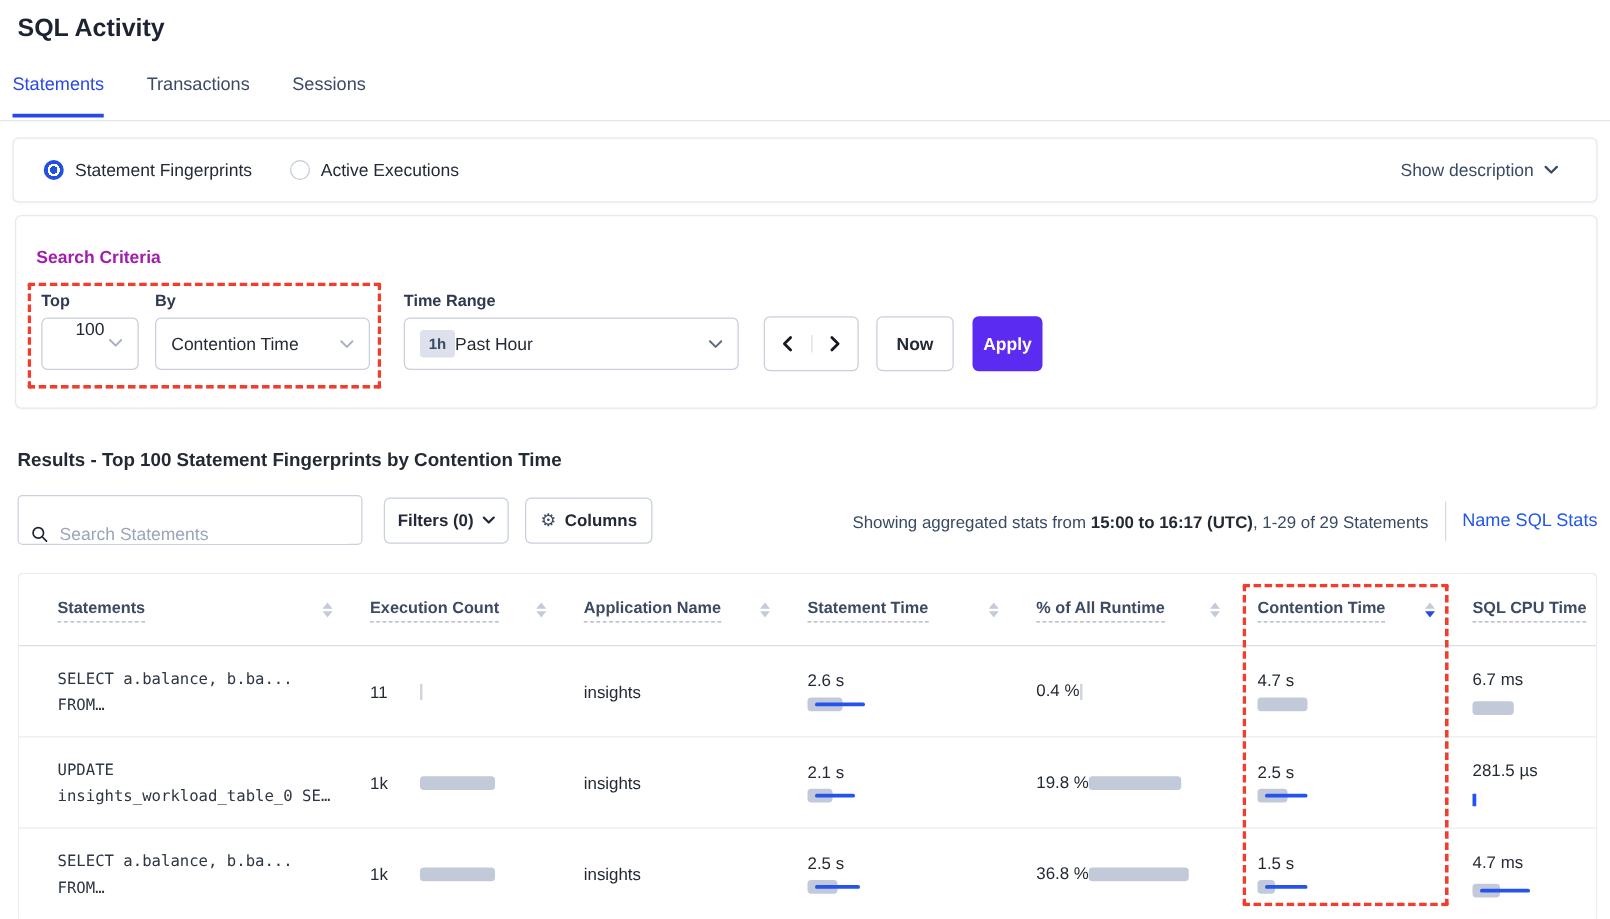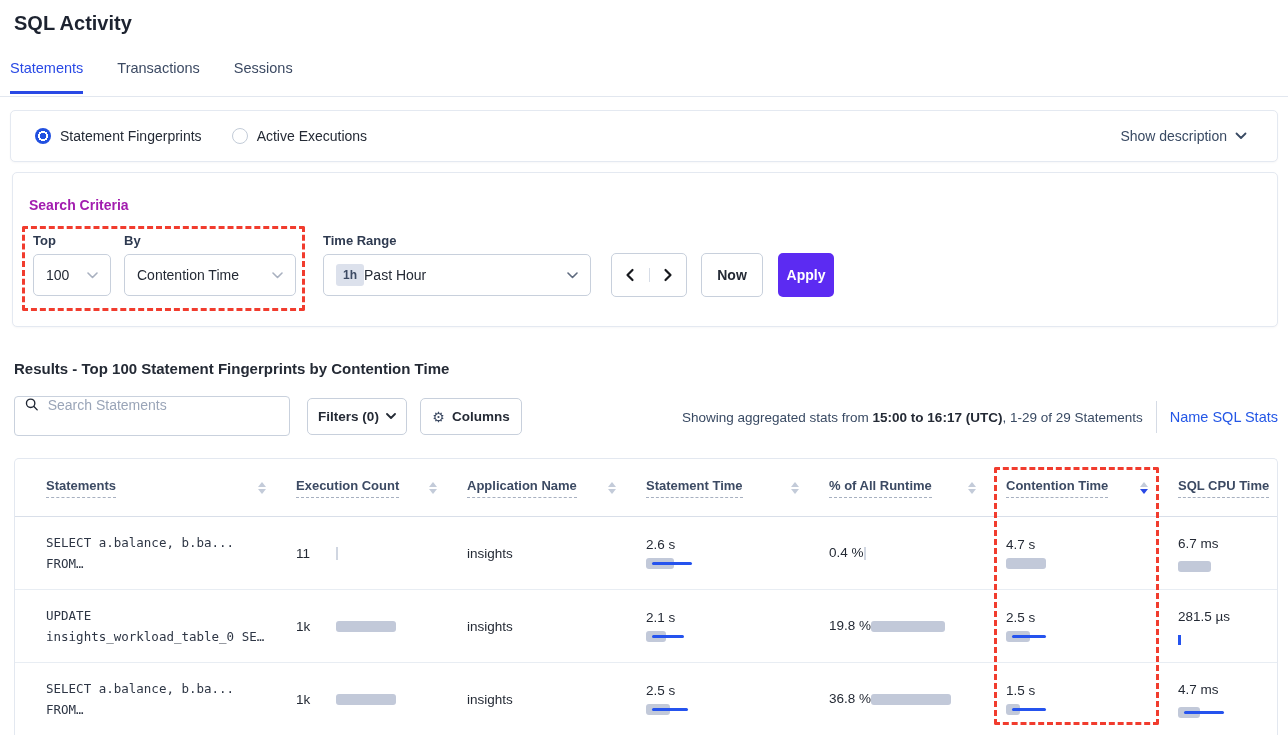--- a/index.html
+++ b/index.html
@@ -35,21 +35,21 @@
   .arrow-group { position:absolute; left:598px; top:80px; width:76px; height:44px; display:flex; }
   .arrow-group .half { flex:1; display:flex; align-items:center; justify-content:center; }
   .arrow-group .half:first-child { border-right:1px solid #d7dde7; }
   .btn-now { position:absolute; left:688px; top:80px; width:62px; height:44px; }
   .btn-apply { position:absolute; left:765px; top:80px; width:56px; height:44px; border:none; border-radius:5px; background:#5c2bf2;
                color:#fff; font-size:14px; font-weight:700; display:flex; align-items:center; justify-content:center; cursor:pointer; }
 
   
   .results-heading { position:absolute; left:14px; top:360px; font-size:15px; font-weight:700; color:#242a35; }
   .search-input { position:absolute; left:14px; top:396px; width:276px; height:40px; border:1px solid #c9d1dd; border-radius:4px;
-                  display:flex; align-items:flex-start; padding:0 10px; gap:9px; background:#fff; }
+                  display:flex; align-items:flex-end; padding:0 10px; gap:9px; background:#fff; }
   .search-input input { border:none; outline:none; font-size:14px; color:#242a35; width:100%; font-family:"Liberation Sans",sans-serif; }
   .search-input input::placeholder { color:#9aa5b8; }
   .btn-filters { position:absolute; left:307px; top:398px; width:100px; height:37px; gap:7px; font-size:13.5px; }
   .btn-columns { position:absolute; left:420px; top:398px; width:102px; height:37px; gap:7px; font-size:13.5px; }
   .gear { font-family:"DejaVu Sans", sans-serif; font-size:14px; color:#3c4a63; font-weight:400; }
   .stats-right { position:absolute; right:10px; top:398px; height:38px; display:flex; align-items:center; gap:13px; }
   .showing { font-size:13.5px; color:#394a63; white-space:nowrap; }
   .showing b { font-weight:700; color:#242a35; }
   .vdiv { width:1px; height:32px; background:#d5dbe5; }
   .reset-link { font-size:14.5px; color:#2457e6; cursor:pointer; white-space:nowrap; }
@@ -112,21 +112,21 @@
     <svg width="12" height="8" viewBox="0 0 12 8">
         <path d="M1.5 1.5 L6 6 L10.5 1.5" stroke="#394a63" stroke-width="1.8" fill="none" stroke-linecap="round" stroke-linejoin="round"></path>
       </svg>
   </div>
 </div>
 
 <div class="card search-card">
   <div class="sc-heading">Search Criteria</div>
 
   <div class="field-label" style="left:20px;">Top</div>
-  <div class="selectbox" style="left:20px; width:78px;">
+  <div class="selectbox" style="left:20px; width:78px;flex-direction:column;">
     <span>100</span>
     <svg class="chev" width="11" height="7" viewBox="0 0 11 7">
         <path d="M1 1 L5.5 5.5 L10 1" stroke="#a9b1c0" stroke-width="1.6" fill="none" stroke-linecap="round" stroke-linejoin="round"></path>
       </svg>
   </div>
 
   <div class="field-label" style="left:111px;">By</div>
   <div class="selectbox" style="left:111px; width:172px;">
     <span>Contention Time</span>
     <svg class="chev" width="11" height="7" viewBox="0 0 11 7">

